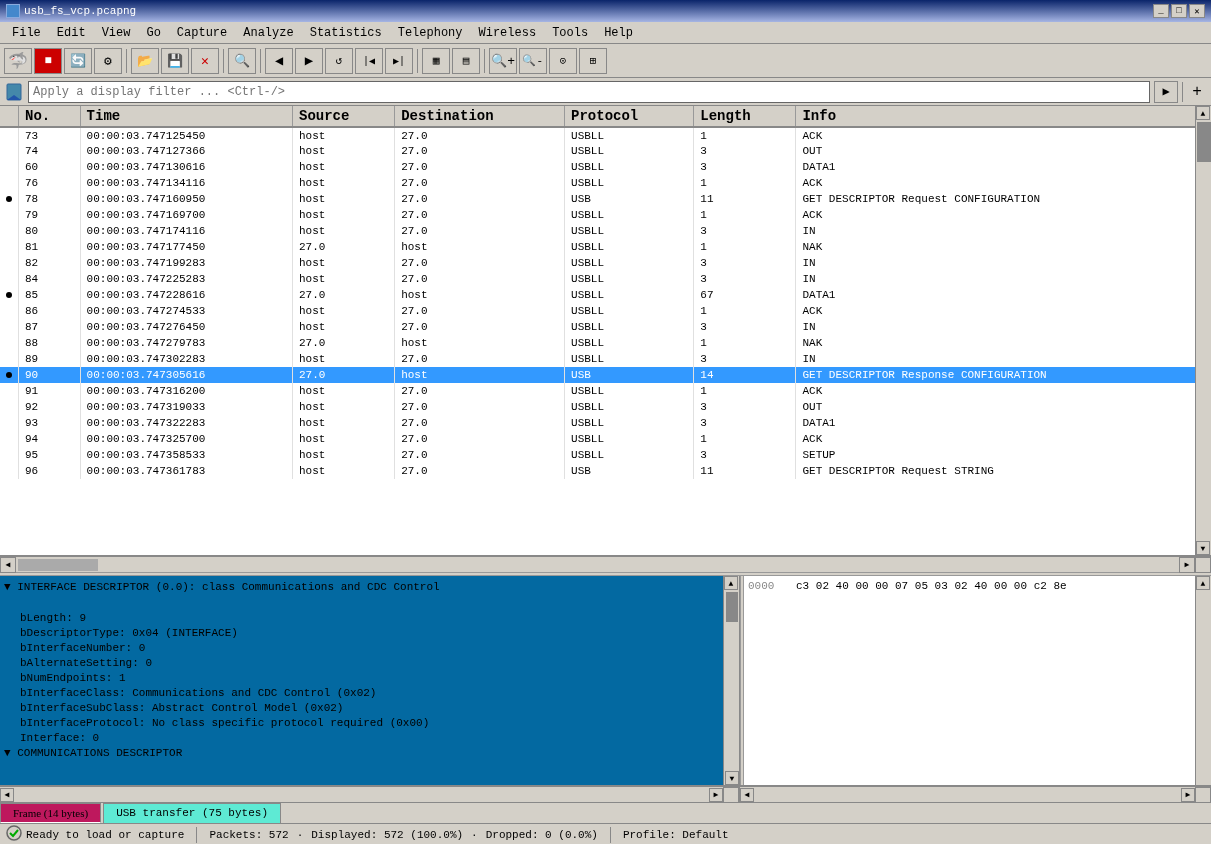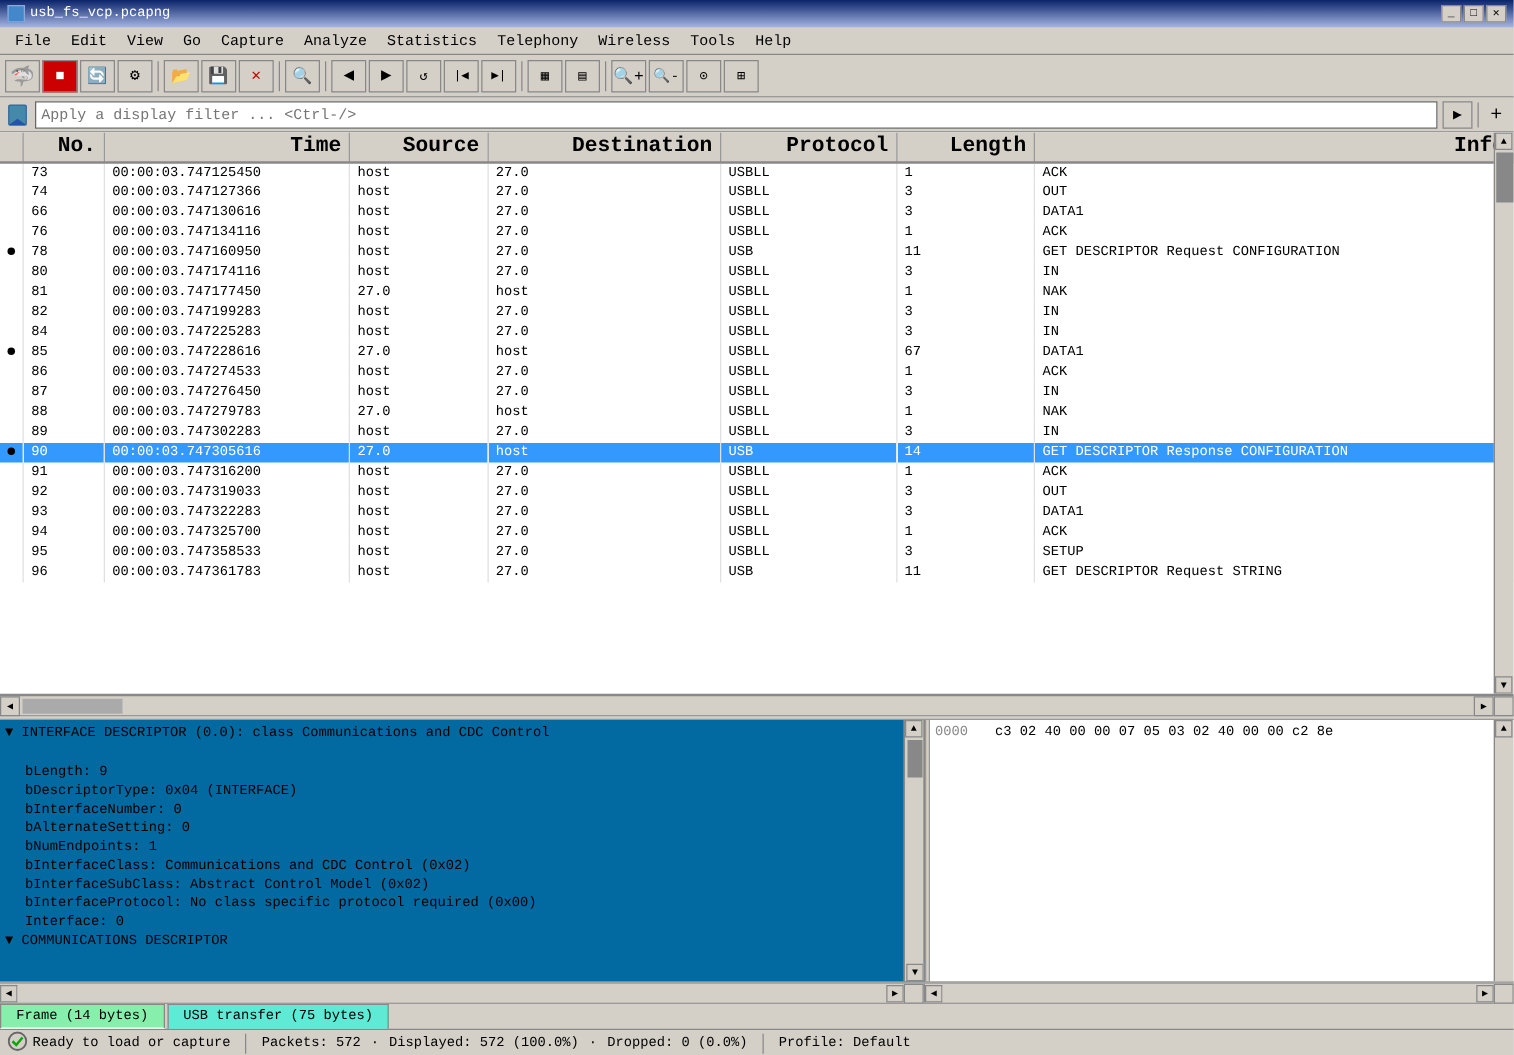--- a/index.html
+++ b/index.html
@@ -155,25 +155,25 @@
       width: 100%;
       border-collapse: collapse;
       font-size: 11px;
       font-family: 'Courier New', monospace;
     }
     .packet-table thead tr {
       background: #d4d0c8;
       border-bottom: 2px solid #888;
     }
     .packet-table thead th {
-      text-align: right;
+      text-align: left;
       padding: 2px 6px;
       border-right: 1px solid #999;
       font-weight: bold;
-      font-size: 17px;
+      font-size: 14px;
       white-space: nowrap;
     }
     .packet-table tbody tr {
       height: 16px;
     }
     .packet-table tbody td {
       padding: 1px 6px;
       border-right: 1px solid #e0e0e0;
       white-space: nowrap;
       overflow: hidden;
@@ -304,22 +304,23 @@
     .detail-tab {
       padding: 3px 12px;
       border: 1px solid #888;
       border-bottom: none;
       background: #5eead4;
       font-size: 11px;
       cursor: pointer;
       margin-right: 2px;
     }
     .detail-tab.active {
-      background: #86efac;
+      background: #be185d;
       border-bottom: 1px solid white;
+      font-family: Liberation Serif, serif;
     }
 
     
     .status-bar {
       background: #d4d0c8;
       border-top: 1px solid #888;
       display: flex;
       align-items: center;
       padding: 2px 6px;
       height: 22px;
@@ -461,21 +462,21 @@
             <td>74</td>
             <td>00:00:03.747127366</td>
             <td>host</td>
             <td>27.0</td>
             <td>USBLL</td>
             <td>3</td>
             <td>OUT</td>
           </tr>
           <tr>
             <td class="dot-col"></td>
-            <td>66</td>
+            <td>60</td>
             <td>00:00:03.747130616</td>
             <td>host</td>
             <td>27.0</td>
             <td>USBLL</td>
             <td>3</td>
             <td>DATA1</td>
           </tr>
           <tr>
             <td class="dot-col"></td>
             <td>76</td>
@@ -488,20 +489,30 @@
           </tr>
           <tr>
             <td class="dot-col"><span class="dot"></span></td>
             <td>78</td>
             <td>00:00:03.747160950</td>
             <td>host</td>
             <td>27.0</td>
             <td>USB</td>
             <td>11</td>
             <td>GET DESCRIPTOR Request CONFIGURATION</td>
+          </tr>
+          <tr>
+            <td class="dot-col"></td>
+            <td>79</td>
+            <td>00:00:03.747169700</td>
+            <td>host</td>
+            <td>27.0</td>
+            <td>USBLL</td>
+            <td>1</td>
+            <td>ACK</td>
           </tr>
           <tr>
             <td class="dot-col"></td>
             <td>80</td>
             <td>00:00:03.747174116</td>
             <td>host</td>
             <td>27.0</td>
             <td>USBLL</td>
             <td>3</td>
             <td>IN</td>

